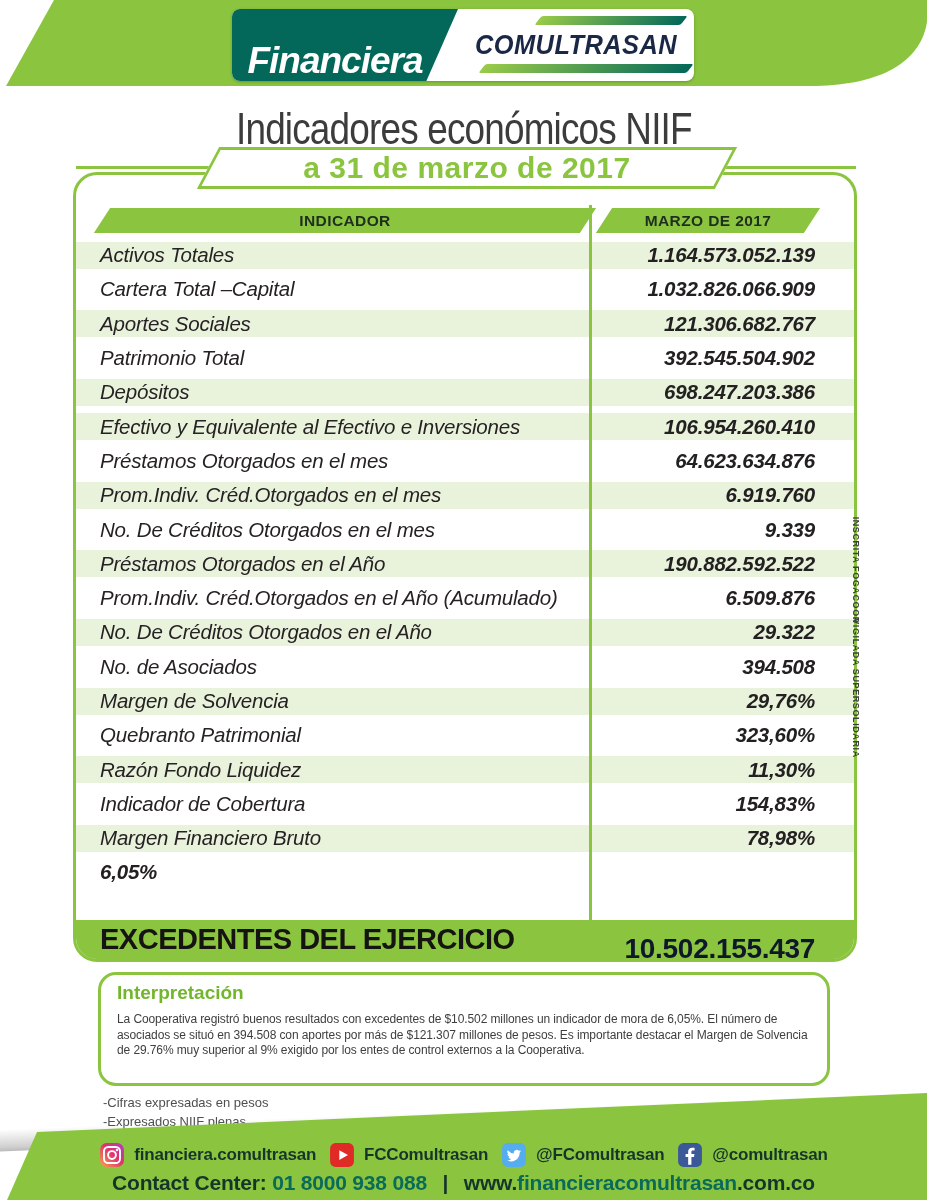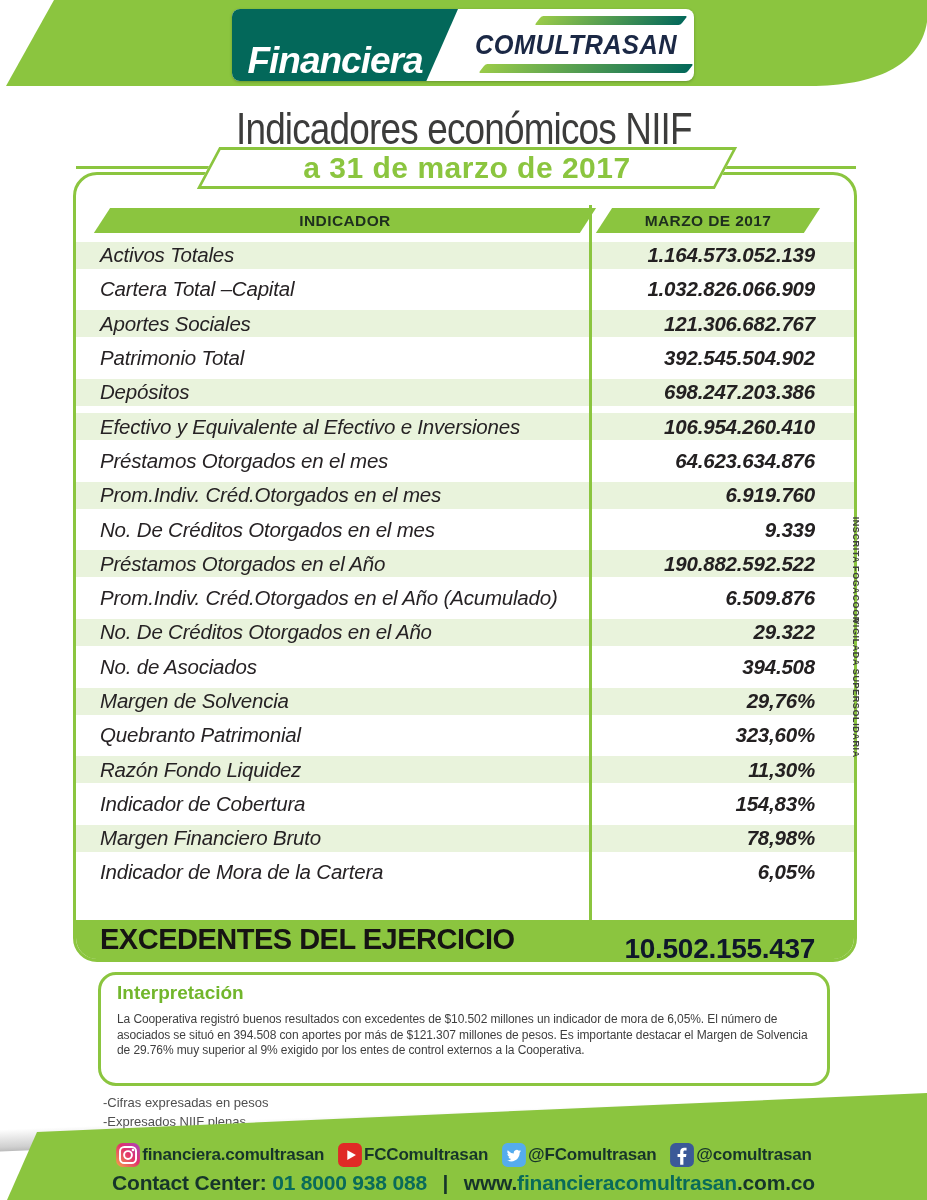--- a/index.html
+++ b/index.html
@@ -64,21 +64,21 @@
 
   
   .footer { position:absolute; left:0; top:1085px; width:927px; height:115px; }
   .footer-shadow { position:absolute; left:-20px; right:-20px; top:26px; height:22px;
                    background:linear-gradient(180deg, rgba(255,255,255,0) 0%, rgba(150,150,150,.45) 80%, rgba(130,130,130,.55) 100%);
                    transform:rotate(-2.3deg); }
   .footer-green { position:absolute; inset:0; background:#8BC53F;
                   clip-path:polygon(37px 47px, 100% 8px, 100% 115px, 7px 115px); }
   .social-row { position:absolute; top:57px; left:0; width:100%; display:flex; align-items:center;
                 justify-content:center; gap:13px; }
-  .social-item { display:flex; align-items:center; gap:1px;text-align:center; }
+  .social-item { display:flex; align-items:center; gap:9px;text-align:center; }
   .social-icon { width:26px; height:26px; display:block; }
   .social-icon svg { width:26px; height:26px; display:block; }
   .social-handle { color:#16352A; font-size:17px; font-weight:600; letter-spacing:-.2px; }
   .contact-row { position:absolute; top:86px; left:0; width:100%; text-align:center;
                  font-size:21px; font-weight:700; color:#16352A; letter-spacing:-.2px; }
   .contact-row .teal { color:#0A6B59; }
   .contact-row .sep { margin:0 10px; }
 </style>
 </head>
 <body>
@@ -182,21 +182,20 @@
         </div>
         <div class="row">
           <span class="cell-label">Indicador de Cobertura</span>
           <span class="cell-value">154,83%</span>
         </div>
         <div class="row tint">
           <span class="cell-label">Margen Financiero Bruto</span>
           <span class="cell-value">78,98%</span>
         </div>
         <div class="row">
-          <span class="cell-label">Indicador de Mora de la Cartera</span>
           <span class="cell-value">6,05%</span>
         </div>
       </div>
     <div class="total-row">
       <span class="total-label">EXCEDENTES DEL EJERCICIO</span>
       <span class="total-value">10.502.155.437</span>
     </div>
   </div>
 
   <div class="interp-box">

